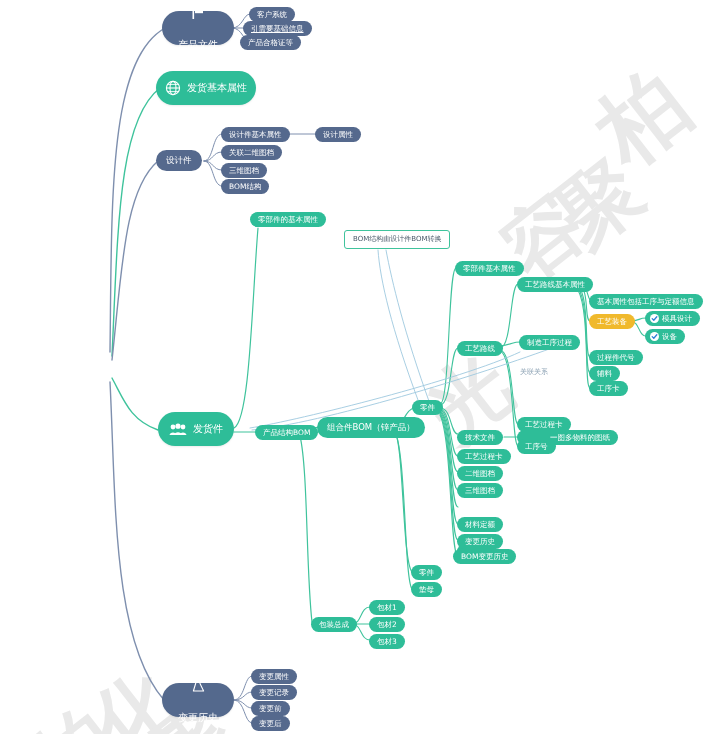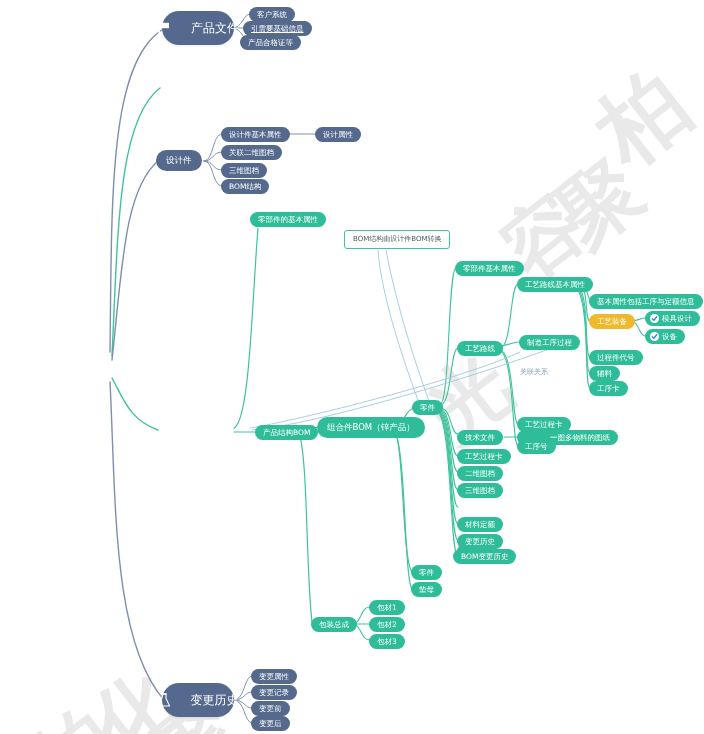--- a/index.html
+++ b/index.html
@@ -67,23 +67,24 @@
     gap: 6px;
     font-size: 10px;
     height: 34px;
     box-shadow: 0 1px 2px rgba(0,0,0,0.08);
   }
   .node.big-blue {
     border-radius: 18px;
     background: #54698d;
     padding: 0 14px;
     gap: 20px;
-    font-size: 12px;
+    font-size: 10px;
     height: 34px;
     box-shadow: 0 1px 2px rgba(0,0,0,0.08);
+    flex-direction: column;
   }
   
   .node.pill-blue {
     border-radius: 9px;
     background: #55698d;
     padding: 0 8px;
     height: 15px;
     font-size: 7.5px;
   }
   .node.pill-green {
@@ -260,20 +261,32 @@
     <div class="node pill-blue" style="left:249px; top:7px;">
       <span class="node-label">客户系统</span>
     </div>
     <div class="node pill-blue" style="left:243px; top:21px;text-decoration:underline;">
       <span class="node-label">引需要基础信息</span>
     </div>
     <div class="node pill-blue" style="left:240px; top:35px;">
       <span class="node-label">产品合格证等</span>
     </div>
 
+    <div class="node big-green" style="left:156px; top:71px; width:100px;">
+      <span class="node-icon">
+        <svg width="16" height="16" viewBox="0 0 16 16">
+          <circle cx="8" cy="8" r="6.6" fill="none" stroke="#ffffff" stroke-width="1.1"></circle>
+          <ellipse cx="8" cy="8" rx="3" ry="6.6" fill="none" stroke="#ffffff" stroke-width="1.1"></ellipse>
+          <line x1="1.4" y1="8" x2="14.6" y2="8" stroke="#ffffff" stroke-width="1.1"></line>
+          <line x1="2.6" y1="4.4" x2="13.4" y2="4.4" stroke="#ffffff" stroke-width="0.9"></line>
+          <line x1="2.6" y1="11.6" x2="13.4" y2="11.6" stroke="#ffffff" stroke-width="0.9"></line>
+        </svg>
+      </span>
+      <span class="node-label">发货基本属性</span>
+    </div>
 
     <div class="node mid-blue" style="left:156px; top:150px;">
       <span class="node-label">设计件</span>
     </div>
     <div class="node pill-blue" style="left:221px; top:127px;">
       <span class="node-label">设计件基本属性</span>
     </div>
     <div class="node pill-blue" style="left:315px; top:127px;text-align:right;">
       <span class="node-label">设计属性</span>
     </div>
@@ -288,20 +301,33 @@
     </div>
 
     <div class="node pill-green" style="left:250px; top:212px;">
       <span class="node-label">零部件的基本属性</span>
     </div>
 
     <div class="node boxed" style="left:344px; top:230px;">
       <span class="node-label">BOM结构由设计件BOM转换</span>
     </div>
 
+    <div class="node big-green" style="left:158px; top:412px; width:76px;">
+      <span class="node-icon">
+        <svg width="18" height="13" viewBox="0 0 18 13">
+          <circle cx="4" cy="4" r="2.4" fill="#ffffff"></circle>
+          <path d="M0.6 12 C0.6 8.6, 7.4 8.6, 7.4 12 Z" fill="#ffffff"></path>
+          <circle cx="9" cy="3.2" r="2.6" fill="#ffffff"></circle>
+          <path d="M5.2 12 C5.2 8.2, 12.8 8.2, 12.8 12 Z" fill="#ffffff"></path>
+          <circle cx="14" cy="4" r="2.4" fill="#ffffff"></circle>
+          <path d="M10.6 12 C10.6 8.6, 17.4 8.6, 17.4 12 Z" fill="#ffffff"></path>
+        </svg>
+      </span>
+      <span class="node-label">发货件</span>
+    </div>
 
     <div class="node pill-green" style="left:255px; top:425px;">
       <span class="node-label">产品结构BOM</span>
     </div>
 
     <div class="node mid-green" style="left:317px; top:417px;">
       <span class="node-label">组合件BOM（锌产品）</span>
     </div>
 
     <div class="node pill-green" style="left:412px; top:400px;">

